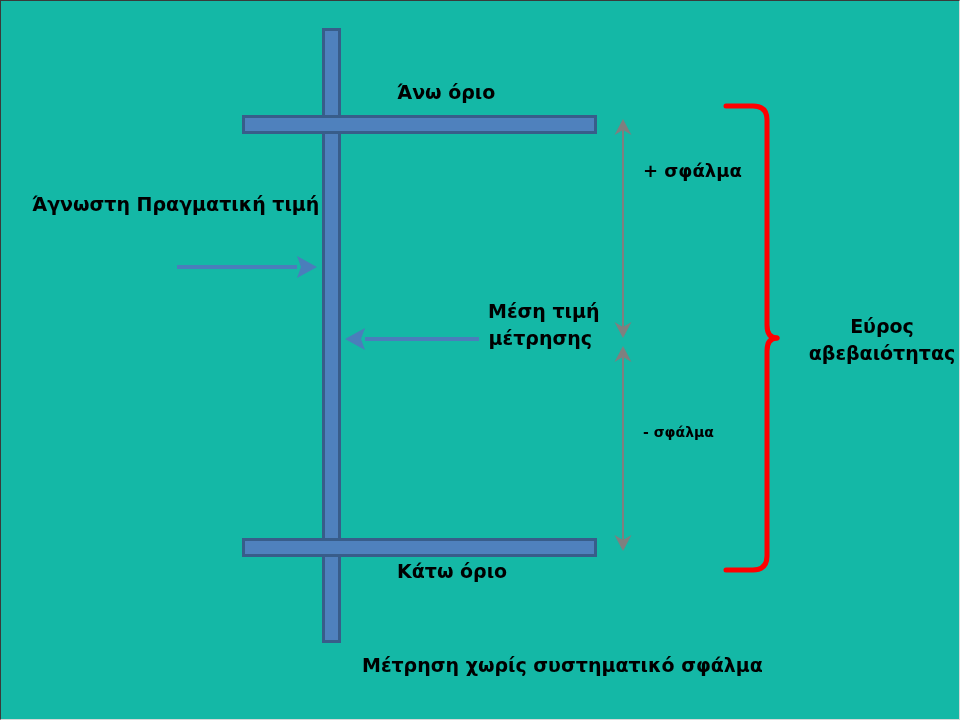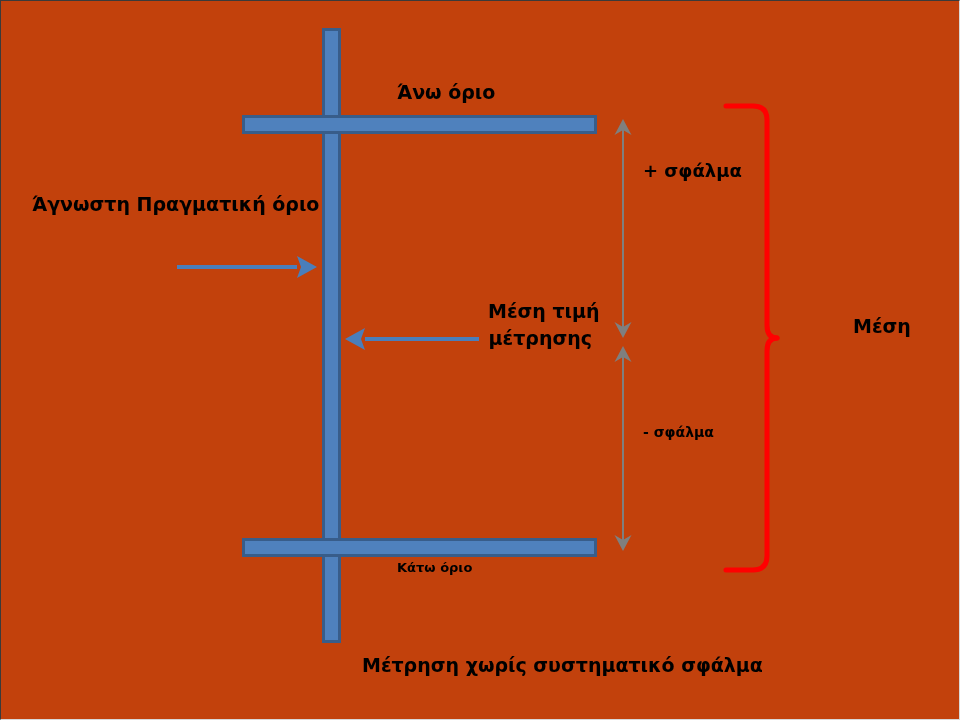--- a/index.html
+++ b/index.html
@@ -7,21 +7,21 @@
     padding: 0;
     background: #ffffff;
   }
   body {
     font-family: "DejaVu Sans", sans-serif;
   }
   #canvas {
     position: relative;
     width: 960px;
     height: 720px;
-    background: #c2410c;
+    background: #14b8a6;
     border-top: 1px solid #3a3a3a;
     border-left: 1px solid #3a3a3a;
     border-right: 1px solid #d8d8d8;
     border-bottom: 1px solid #d8d8d8;
     box-sizing: border-box;
     overflow: hidden;
   }
   #svg-layer {
     position: absolute;
     left: 0;
@@ -70,21 +70,21 @@
     left: 806px;
     top: 312px;
     font-size: 19px;
     width: 150px;
     text-align: center;
     line-height: 1.42;
   }
   #label-lower-limit {
     left: 396px;
     top: 559px;
-    font-size: 13px;
+    font-size: 19px;
   }
   #label-caption {
     left: 361px;
     top: 653px;
     font-size: 19px;
   }
 </style>
 </head>
 <body>
 
@@ -130,27 +130,27 @@
 
       <path d="M725 105 L752 105 Q766 105 766 119 L766 324 Q766 337 776 337"></path>
 
       <path d="M776 337 Q766 337 766 350 L766 555 Q766 569 752 569 L725 569"></path>
     </g>
 
   </svg>
 
   <div class="lbl" id="label-upper-limit">Άνω όριο</div>
 
-  <div class="lbl" id="label-true-value">Άγνωστη Πραγματική όριο</div>
+  <div class="lbl" id="label-true-value">Άγνωστη Πραγματική τιμή</div>
 
   <div class="lbl" id="label-plus-error">+ σφάλμα</div>
 
   <div class="lbl" id="label-mean-value"><span>Μέση τιμή</span><br><span>μέτρησης</span></div>
 
   <div class="lbl" id="label-minus-error">- σφάλμα</div>
 
-  <div class="lbl" id="label-uncertainty-range"><span>Μέση</span><br></div>
+  <div class="lbl" id="label-uncertainty-range"><span>Εύρος</span><br><span>αβεβαιότητας</span></div>
 
   <div class="lbl" id="label-lower-limit">Κάτω όριο</div>
 
   <div class="lbl" id="label-caption">Μέτρηση χωρίς συστηματικό σφάλμα</div>
 
 </div>
 
 </body></html>

